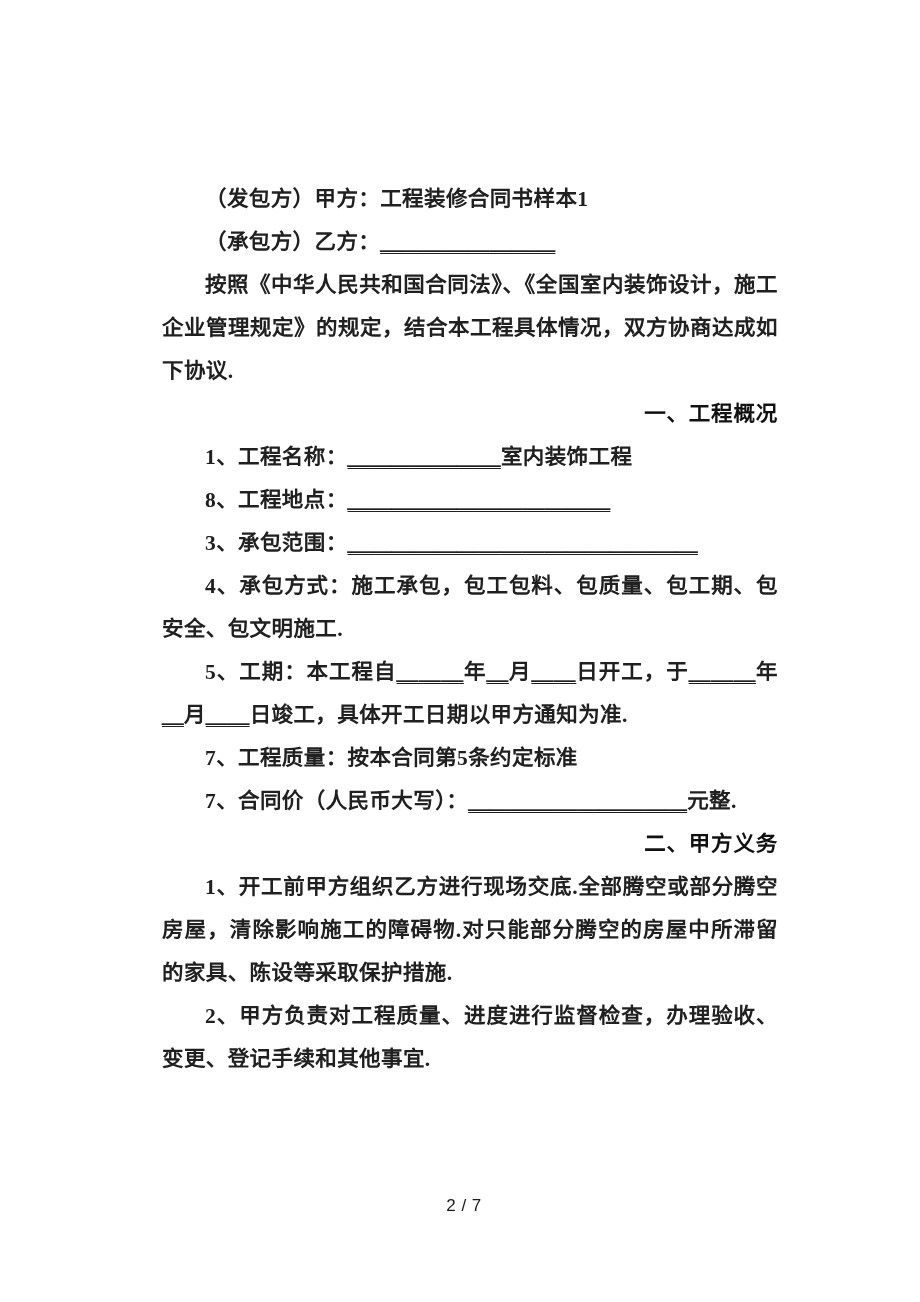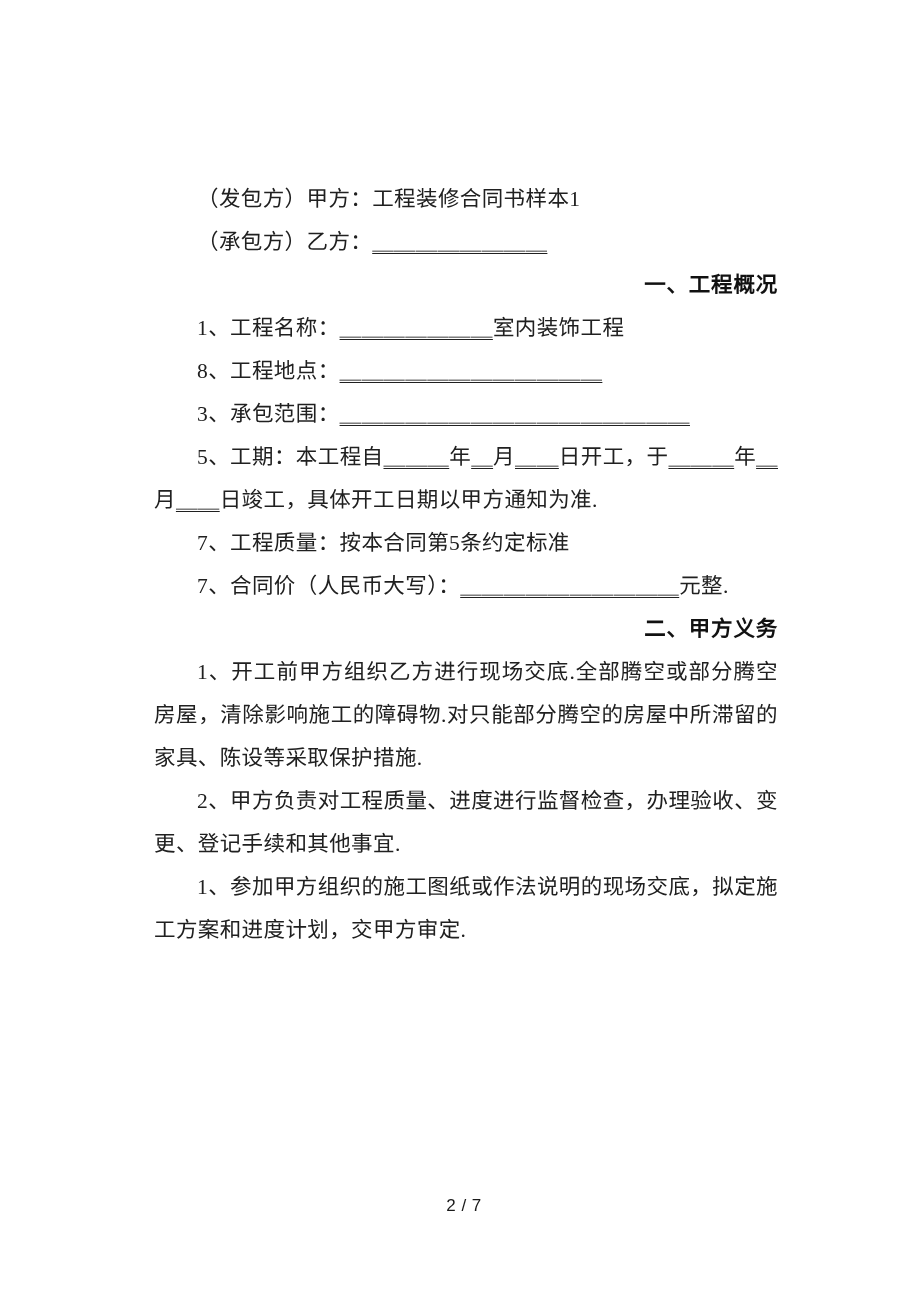--- a/index.html
+++ b/index.html
@@ -26,23 +26,24 @@
     left: 150px;
     top: 178px;
     width: 628px;
   }
   .para {
     font-size: 21.5px;
     line-height: 43px;
     letter-spacing: 0.4px;
     text-align: justify;
     text-justify: inter-ideograph;
-    margin: 0 0 0 4px;
+    margin: 0 0 0 12px;
     color: #202020;
     word-break: break-all;
+    font-weight: bold;
   }
   .para.indent {
     text-indent: 2em;
   }
   .heading {
     font-size: 21.5px;
     line-height: 43px;
     font-weight: bold;
     text-indent: 2em;
     letter-spacing: 0.8px;
@@ -70,28 +71,29 @@
   }
 </style>
 </head>
 <body>
 
 <div class="page">
 
   <div class="doc-body" id="doc-body">
       <p class="para indent">（发包方）甲方：工程装修合同书样本1</p>
       <p class="para indent"><span>（承包方）乙方：</span><span class="blank">＿＿＿＿＿＿＿＿</span><span></span></p>
+      <p class="para indent">按照《中华人民共和国合同法》、《全国室内装饰设计，施工企业管理规定》的规定，结合本工程具体情况，双方协商达成如下协议.</p>
       <div class="heading">一、工程概况</div>
       <p class="para indent"><span>1、工程名称：</span><span class="blank">＿＿＿＿＿＿＿</span><span>室内装饰工程</span></p>
       <p class="para indent"><span>8、工程地点：</span><span class="blank">＿＿＿＿＿＿＿＿＿＿＿＿</span><span></span></p>
       <p class="para indent"><span>3、承包范围：</span><span class="blank">＿＿＿＿＿＿＿＿＿＿＿＿＿＿＿＿</span><span></span></p>
+      <p class="para indent">4、承包方式：施工承包，包工包料、包质量、包工期、包安全、包文明施工.</p>
       <p class="para indent"><span>5、工期：本工程自</span><span class="blank">＿＿＿</span><span>年</span><span class="blank">＿</span><span>月</span><span class="blank">＿＿</span><span>日开工，于</span><span class="blank">＿＿＿</span><span>年</span><span class="blank">＿</span><span>月</span><span class="blank">＿＿</span><span>日竣工，具体开工日期以甲方通知为准.</span></p>
       <p class="para indent">7、工程质量：按本合同第5条约定标准</p>
       <p class="para indent"><span>7、合同价（人民币大写）：</span><span class="blank">＿＿＿＿＿＿＿＿＿＿</span><span>元整.</span></p>
       <div class="heading">二、甲方义务</div>
       <p class="para indent">1、开工前甲方组织乙方进行现场交底.全部腾空或部分腾空房屋，清除影响施工的障碍物.对只能部分腾空的房屋中所滞留的家具、陈设等采取保护措施.</p>
       <p class="para indent">2、甲方负责对工程质量、进度进行监督检查，办理验收、变更、登记手续和其他事宜.</p>
-      <p class="para indent">1、参加甲方组织的施工图纸或作法说明的现场交底，拟定施工方案和进度计划，交甲方审定.</p>
     </div>
 
   <div class="footer">2 / 7</div>
 
 </div>
 
 </body></html>

